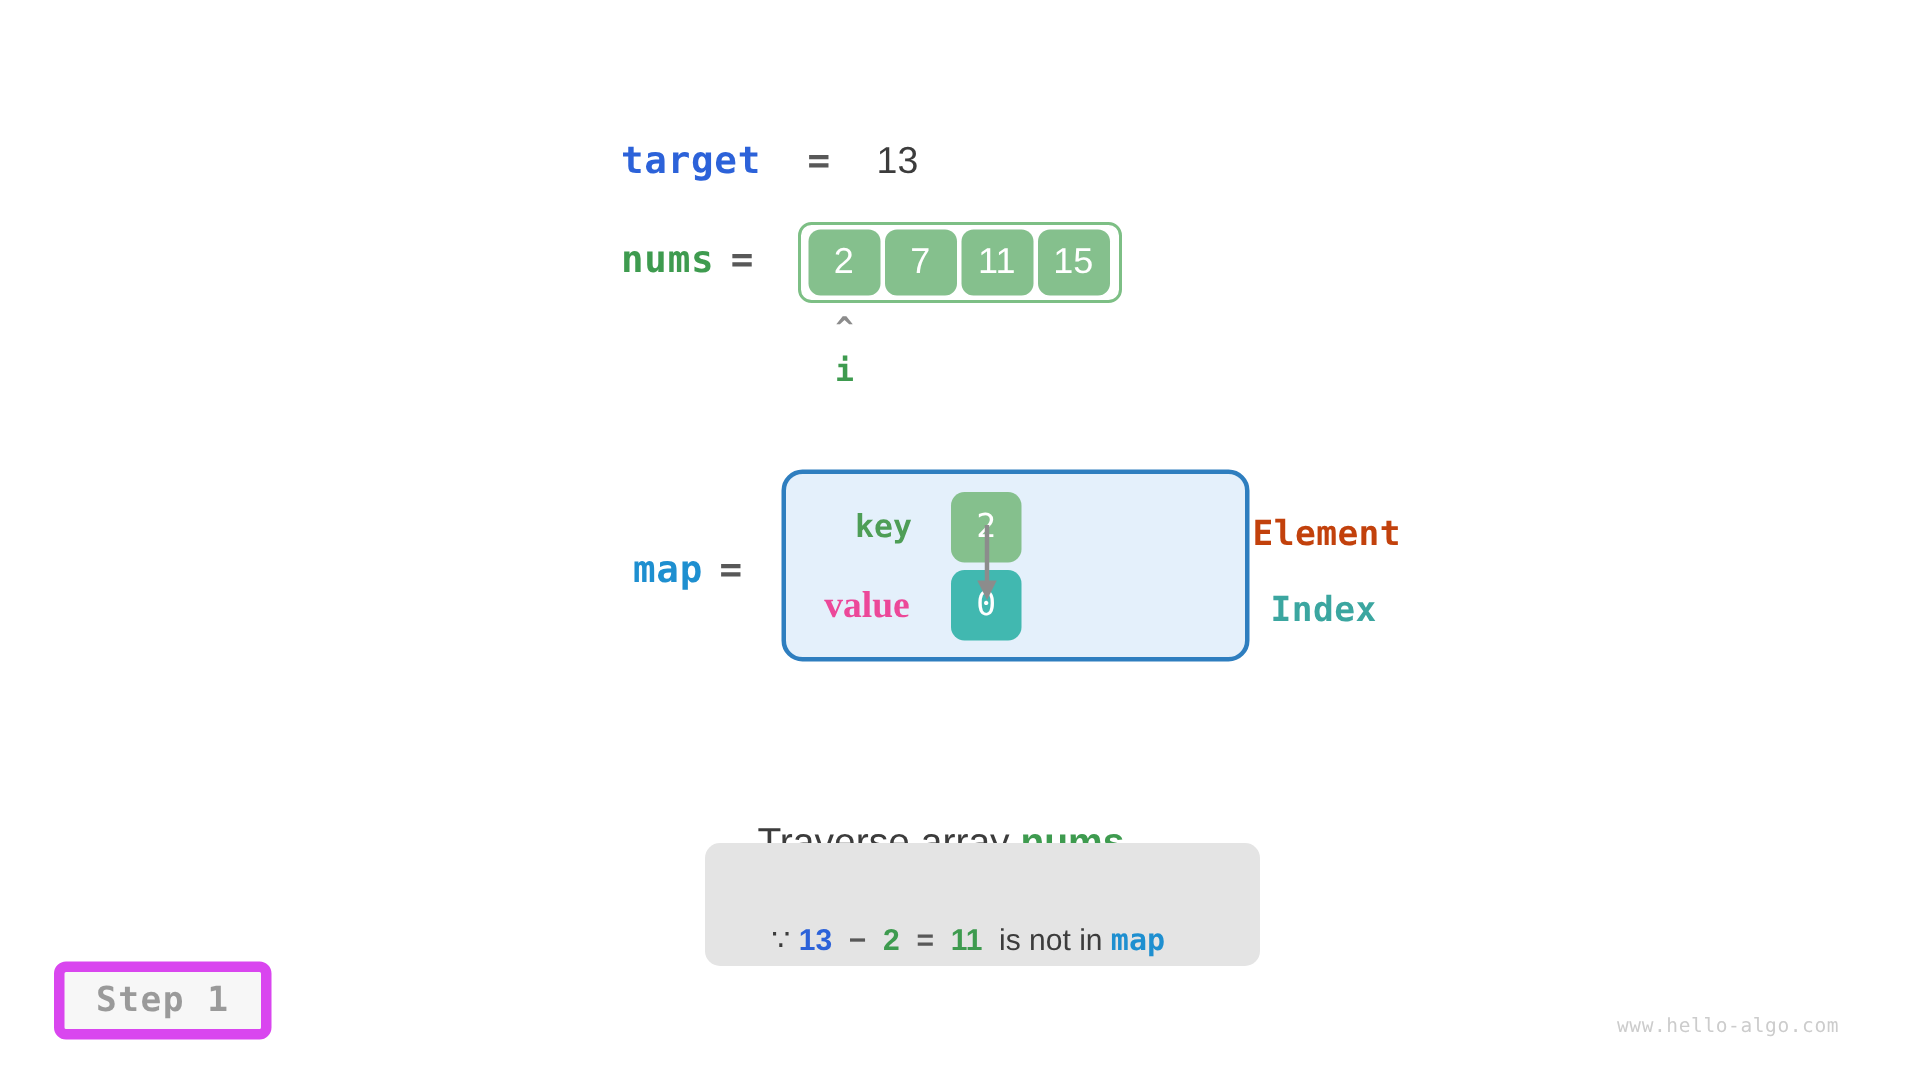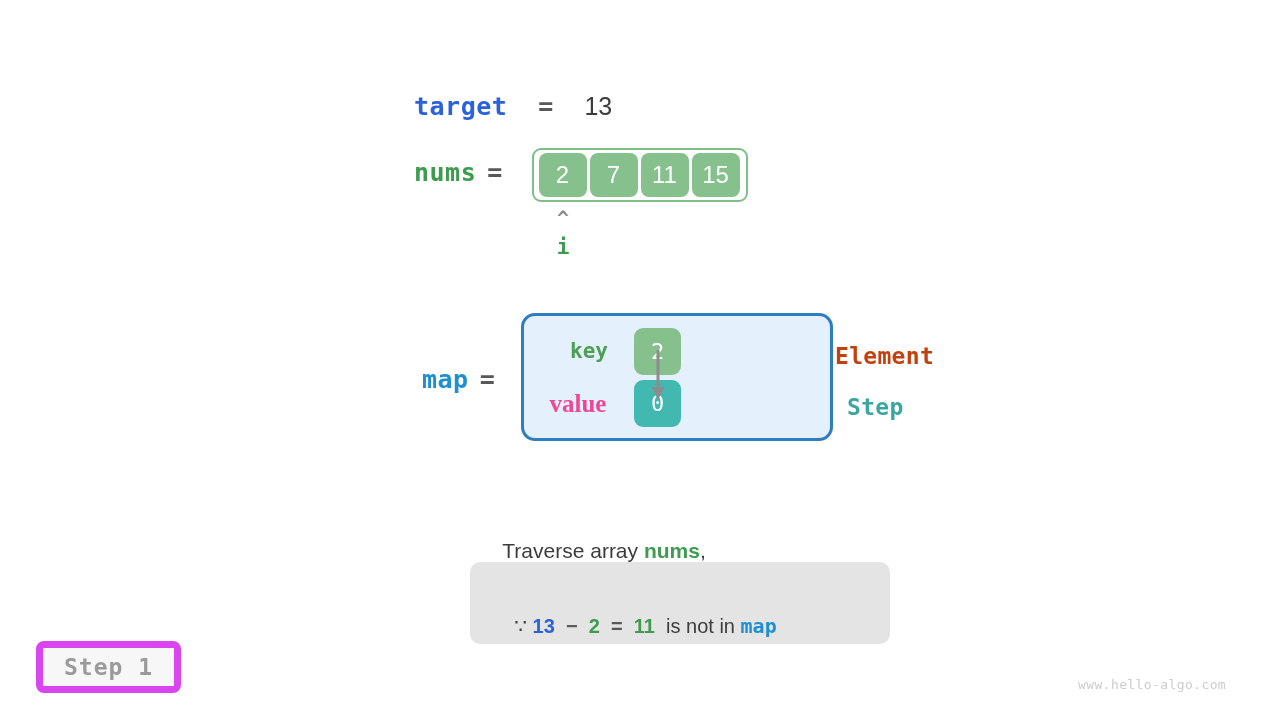--- a/index.html
+++ b/index.html
@@ -239,35 +239,35 @@
     font-weight: bold;
     color: #3BA6A0;
     letter-spacing: 0.3px;
   }
 
   
   #caption-line {
     position: absolute;
     left: 491px;
     top: 515px;
-    font-size: 21px;
+    font-size: 26px;
     color: #3C3C3C;
     white-space: pre;
   }
   #caption-line .kw-nums {
     font-family: "Liberation Sans", sans-serif;
     font-weight: bold;
     color: #3E9B4F;
   }
 
   #reason-box {
     position: absolute;
     left: 470px;
     top: 562px;
-    width: 420px;
+    width: 370px;
     height: 82px;
     box-sizing: border-box;
     background: #E4E4E4;
     border-radius: 10px;
     padding: 10px 36px 0 22px;
   }
   .reason-line {
     font-size: 20px;
     color: #3C3C3C;
     white-space: pre;
@@ -362,21 +362,21 @@
 
 <div id="key-cell">2</div>
 <div id="value-cell">0</div>
 
 <svg id="map-arrow" viewBox="0 0 24 56">
   <line x1="12" y1="0" x2="12" y2="40" stroke="#8C8C8C" stroke-width="3"></line>
   <polygon points="12,50 5.5,37 18.5,37" fill="#8C8C8C"></polygon>
 </svg>
 
 <div id="element-legend">Element</div>
-<div id="index-legend">Step</div>
+<div id="index-legend">Index</div>
 
 <div id="caption-line">
   <span>Traverse array </span><span class="kw-nums">nums</span><span>,</span>
 </div>
 
 <div id="reason-box">
   <div class="reason-line">
     <span class="sym">∵</span><span> </span><span class="blue">13</span><span>  </span><span class="op">−</span><span>  </span><span class="green">2</span><span>  </span><span class="op">=</span><span>  </span><span class="green">11</span><span>  </span><span>is not in</span><span> </span><span class="map-kw">map</span>
   </div>
   <div class="reason-line">

